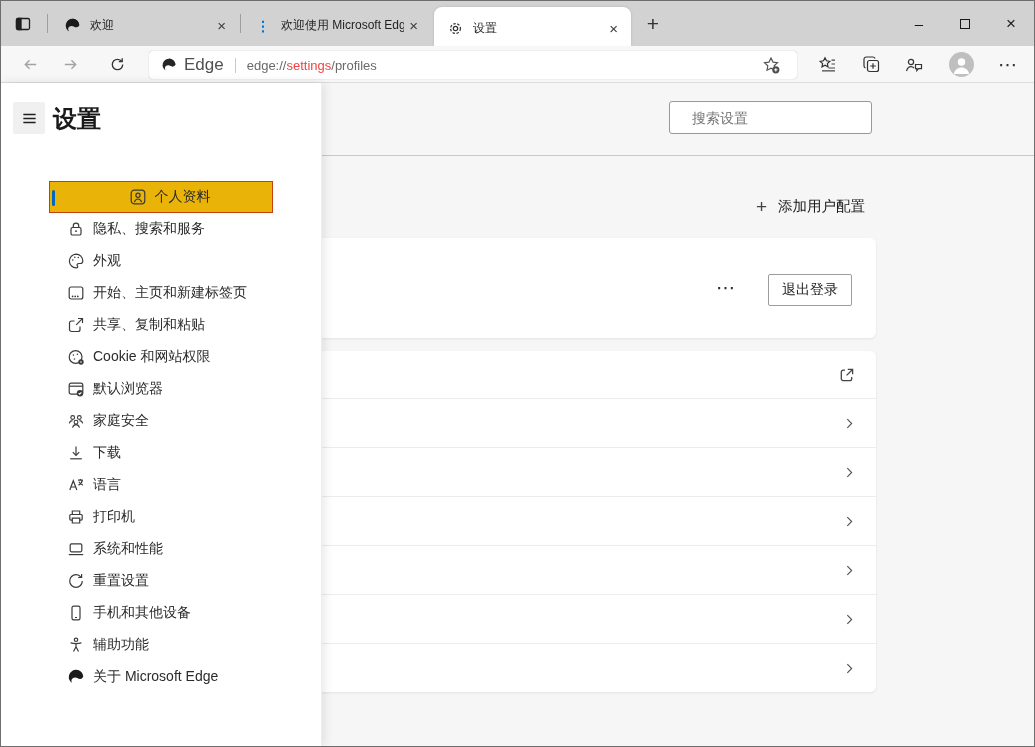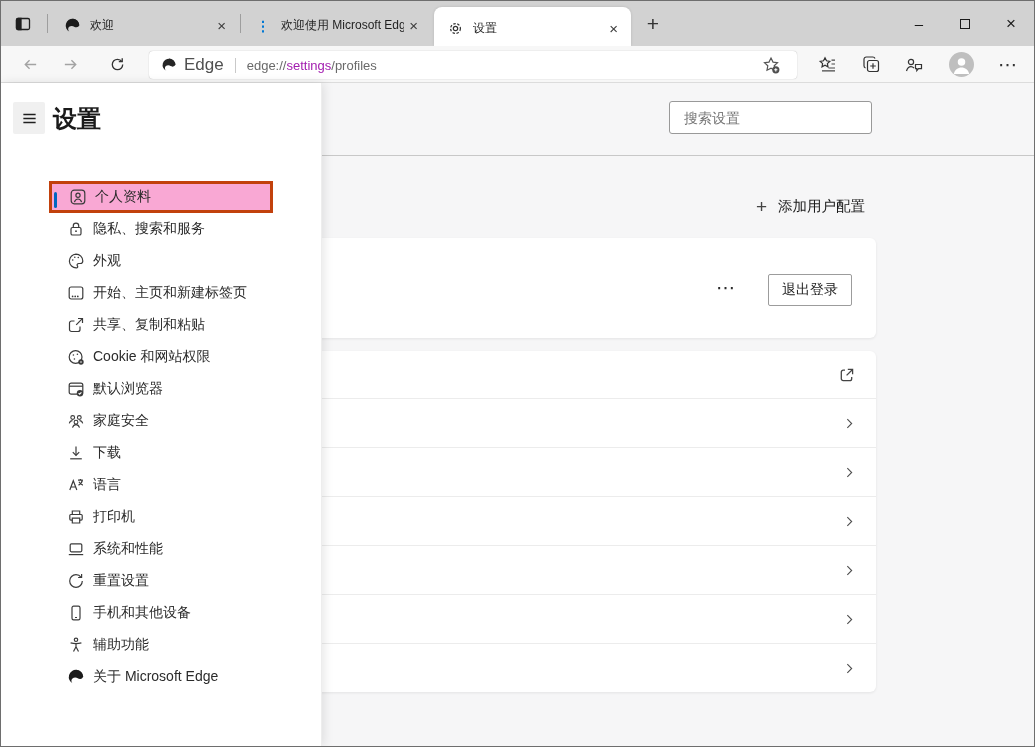--- a/index.html
+++ b/index.html
@@ -34,35 +34,35 @@
   .toolbar { position:absolute; top:45px; left:0; right:0; height:37px; background:#f7f7f7;
     border-bottom:1px solid #dcdcdc; }
   .navbtn { position:absolute; top:4px; width:30px; height:29px; border:none; background:transparent;
     display:flex; align-items:center; justify-content:center; cursor:pointer; }
   .urlbar { position:absolute; left:148px; top:5px; width:648px; height:28px; background:#fff;
     border-radius:4px; box-shadow:0 0 1px rgba(0,0,0,.35); display:flex; align-items:center; }
   .urlbar .edge-mini { margin-left:12px; display:flex; }
   .urlbar .badge-label { font-size:17px; color:#505050; margin-left:7px; }
   .urlbar .pipe { width:1px; height:15px; background:#c9c9c9; margin:0 11px; }
   .url-text { font-size:13px; color:#6a6a6a; white-space:nowrap; }
-  .url-text .host { color:#a21caf; }
+  .url-text .host { color:#ef4444; }
   .star-add { position:absolute; right:8px; top:4px; width:28px; height:20px; border:none;
     background:transparent; cursor:pointer; }
   .tb-right { position:absolute; top:4px; width:32px; height:29px; border:none; background:transparent;
     display:flex; align-items:center; justify-content:center; cursor:pointer; }
   .avatar { width:25px; height:25px; border-radius:50%; background:#bfbfbf; overflow:hidden;
     display:flex; align-items:flex-start; justify-content:center; }
   .more-glyph { font-size:19px; color:#333; letter-spacing:1px; }
 
   
   .page { position:absolute; top:82px; left:0; right:0; bottom:0; background:#f6f6f7; }
   .hdivider { position:absolute; top:72px; left:0; right:0; height:1px; background:#c8c8c8; }
   .search-box { position:absolute; left:668px; top:18px; width:203px; height:33px; background:#fff;
     border:1px solid #999; border-radius:3px; display:flex; align-items:center; padding:0 8px 0 12px; }
-  .search-box input { border:none; outline:none; flex:1; margin-left:2px; font-size:14px;
+  .search-box input { border:none; outline:none; flex:1; margin-left:10px; font-size:14px;
     color:#1a1a1a; background:transparent; font-family:"Liberation Sans", sans-serif; }
   .search-box input::placeholder { color:#767676; opacity:1; }
   .add-profile { position:absolute; top:109px; right:169px; height:28px; border:none; background:transparent;
     display:flex; align-items:center; gap:11px; cursor:pointer; }
   .add-profile .plus { font-size:19px; color:#444; line-height:1; }
   .add-profile .lbl { font-size:14.5px; color:#1a1a1a; }
   .card { position:absolute; left:160px; width:715px; background:#fff; border-radius:6px;
     box-shadow:0 1px 3px rgba(0,0,0,.08); }
   .card1 { top:155px; height:100px; }
   .more-dots { position:absolute; right:141px; top:40px; border:none; background:transparent;
@@ -80,21 +80,21 @@
   
   .sidebar { position:absolute; top:82px; left:0; width:321px; bottom:0; background:#fff;
     box-shadow:2px 0 10px rgba(0,0,0,.10); border-right:1px solid #ededed; }
   .hamburger { position:absolute; left:12px; top:19px; width:32px; height:32px; background:#f0f0f0;
     border:none; border-radius:2px; cursor:pointer; display:flex; align-items:center; justify-content:center; }
   .sb-title { position:absolute; left:52px; top:20px; font-size:24px; font-weight:700; color:#1a1a1a; }
   .sb-nav { position:absolute; top:98px; left:48px; width:224px; }
   .sb-item { position:relative; height:32px; display:flex; align-items:center; padding-left:17px;
     gap:8px; font-size:14px; color:#2b2b2b; cursor:pointer; border:1px solid transparent; }
   .sb-item .ic { width:18px; height:18px; flex:none; display:flex; color:#3b3b3b; }
-  .sb-item.selected { background:#f9a8d4; border:3px solid #c2410c; }
+  .sb-item.selected { background:#eab308; border:1px solid #c2410c;justify-content:center; }
   .sb-item.selected::before { content:""; position:absolute; left:2px; top:8px; width:3px; height:16px;
     background:#0067c0; border-radius:2px; }
   svg { display:block; }
 </style>
 </head>
 <body>
 
 <div class="window">
 
   <div class="tabbar">

